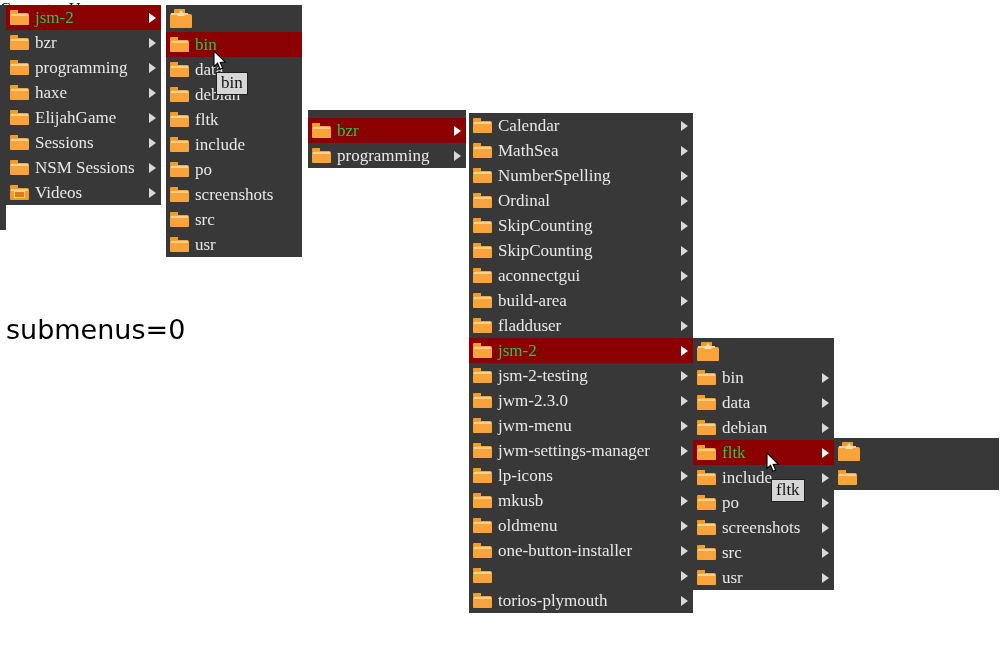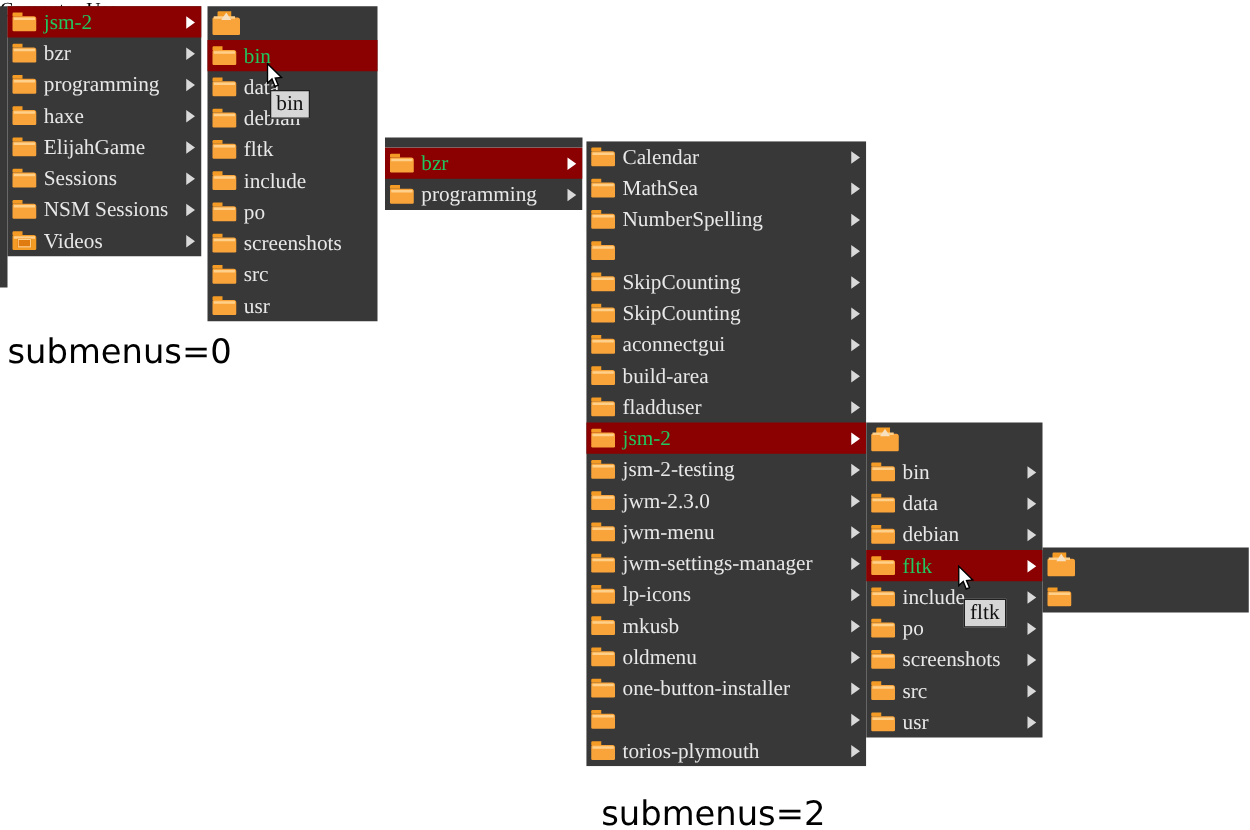--- a/index.html
+++ b/index.html
@@ -49,21 +49,21 @@
   
   .tooltip{position:absolute;background:#d6d6d6;border:1px solid #202020;
       color:#101010;font-family:"Liberation Serif",serif;font-size:17px;
       line-height:18px;padding:1px 4px 2px 4px;white-space:nowrap;z-index:60;}
 
   
   .cursor{position:absolute;width:14px;height:21px;z-index:70;}
 
   
   .caption{position:absolute;font-family:"DejaVu Sans",sans-serif;
-      font-size:27px;color:#000;white-space:nowrap;}
+      font-size:27px;color:#000;white-space:nowrap;margin-top:48px;}
 
   
   .sliver{position:absolute;background:#383838;}
 </style>
 </head>
 <body>
 
 
 
 
@@ -275,20 +275,21 @@
         </span>
         <span class="lbl">NumberSpelling</span>
         <span class="arrow"></span>
       </div>
       <div class="menu-item">
         <span class="ico">
           <span class="tab"></span>
           <span class="body"></span>
           <span class="lip"></span>
         </span>
+        <span class="lbl">Ordinal</span>
         <span class="arrow"></span>
       </div>
       <div class="menu-item">
         <span class="ico">
           <span class="tab"></span>
           <span class="body"></span>
           <span class="lip"></span>
         </span>
         <span class="lbl">SkipCounting</span>
         <span class="arrow"></span>

